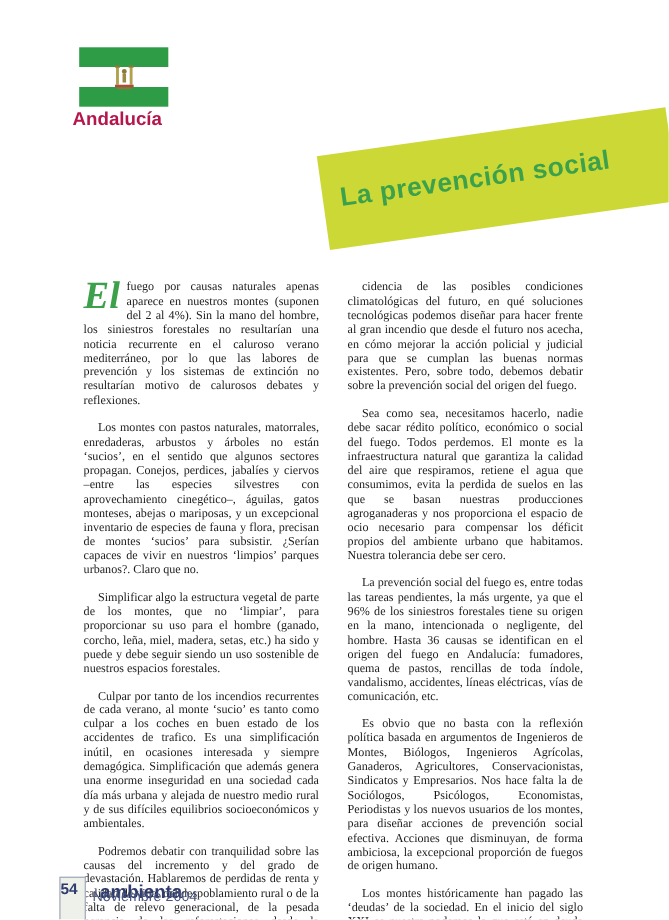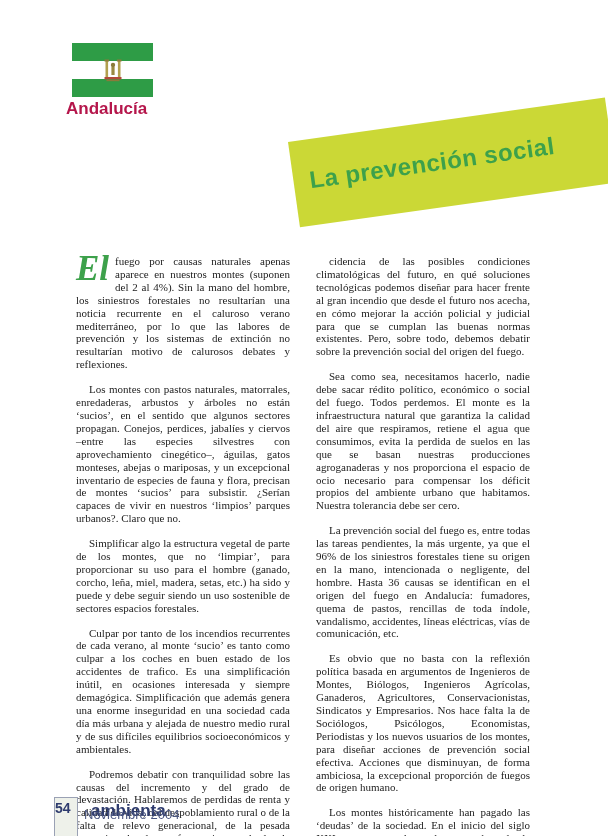--- a/index.html
+++ b/index.html
@@ -155,21 +155,21 @@
   <div class="region-label">Andalucía</div>
 
   <div class="banner">
     <span class="banner-title">La prevención social</span>
   </div>
 
   <div class="col col-left">
     <p class="para lead"><span class="dropcap">El</span><span>fuego por causas naturales apenas aparece en nuestros montes (suponen del 2 al 4%). Sin la mano del hombre, los siniestros forestales no resultarían una noticia recurrente en el caluroso verano mediterráneo, por lo que las labores de prevención y los sistemas de extinción no resultarían motivo de calurosos debates y reflexiones.</span></p>
     <div>
         <p class="para">Los montes con pastos naturales, matorrales, enredaderas, arbustos y árboles no están ‘sucios’, en el sentido que algunos sectores propagan. Conejos, perdices, jabalíes y ciervos –entre las especies silvestres con aprovechamiento cinegético–, águilas, gatos monteses, abejas o mariposas, y un excepcional inventario de especies de fauna y flora, precisan de montes ‘sucios’ para subsistir. ¿Serían capaces de vivir en nuestros ‘limpios’ parques urbanos?. Claro que no.</p>
-        <p class="para">Simplificar algo la estructura vegetal de parte de los montes, que no ‘limpiar’, para proporcionar su uso para el hombre (ganado, corcho, leña, miel, madera, setas, etc.) ha sido y puede y debe seguir siendo un uso sostenible de sectores espacios forestales.</p>
+        <p class="para">Simplificar algo la estructura vegetal de parte de los montes, que no ‘limpiar’, para proporcionar su uso para el hombre (ganado, corcho, leña, miel, madera, setas, etc.) ha sido y puede y debe seguir siendo un uso sostenible de nuestros espacios forestales.</p>
         <p class="para">Culpar por tanto de los incendios recurrentes de cada verano, al monte ‘sucio’ es tanto como culpar a los coches en buen estado de los accidentes de trafico. Es una simplificación inútil, en ocasiones interesada y siempre demagógica. Simplificación que además genera una enorme inseguridad en una sociedad cada día más urbana y alejada de nuestro medio rural y de sus difíciles equilibrios socioeconómicos y ambientales.</p>
         <p class="para">Podremos debatir con tranquilidad sobre las causas del incremento y del grado de devastación. Hablaremos de perdidas de renta y calidad de vida, del despoblamiento rural o de la falta de relevo generacional, de la pesada herencia de las reforestaciones desde la posguerra hasta los años 70, concebidas como cultivos (alta densidad, escasa diversidad) y que sólo en Andalucía superan las 800.000 has. Podremos profundizar en la actual combustibilidad de nuestros montes y en la necesidad de definir una nueva selvicultura mediterránea, en la in-</p>
       </div>
   </div>
 
   <div class="col col-right">
     <div>
         <p class="para">cidencia de las posibles condiciones climatológicas del futuro, en qué soluciones tecnológicas podemos diseñar para hacer frente al gran incendio que desde el futuro nos acecha, en cómo mejorar la acción policial y judicial para que se cumplan las buenas normas existentes. Pero, sobre todo, debemos debatir sobre la prevención social del origen del fuego.</p>
         <p class="para">Sea como sea, necesitamos hacerlo, nadie debe sacar rédito político, económico o social del fuego. Todos perdemos. El monte es la infraestructura natural que garantiza la calidad del aire que respiramos, retiene el agua que consumimos, evita la perdida de suelos en las que se basan nuestras producciones agroganaderas y nos proporciona el espacio de ocio necesario para compensar los déficit propios del ambiente urbano que habitamos. Nuestra tolerancia debe ser cero.</p>
         <p class="para">La prevención social del fuego es, entre todas las tareas pendientes, la más urgente, ya que el 96% de los siniestros forestales tiene su origen en la mano, intencionada o negligente, del hombre. Hasta 36 causas se identifican en el origen del fuego en Andalucía: fumadores, quema de pastos, rencillas de toda índole, vandalismo, accidentes, líneas eléctricas, vías de comunicación, etc.</p>

